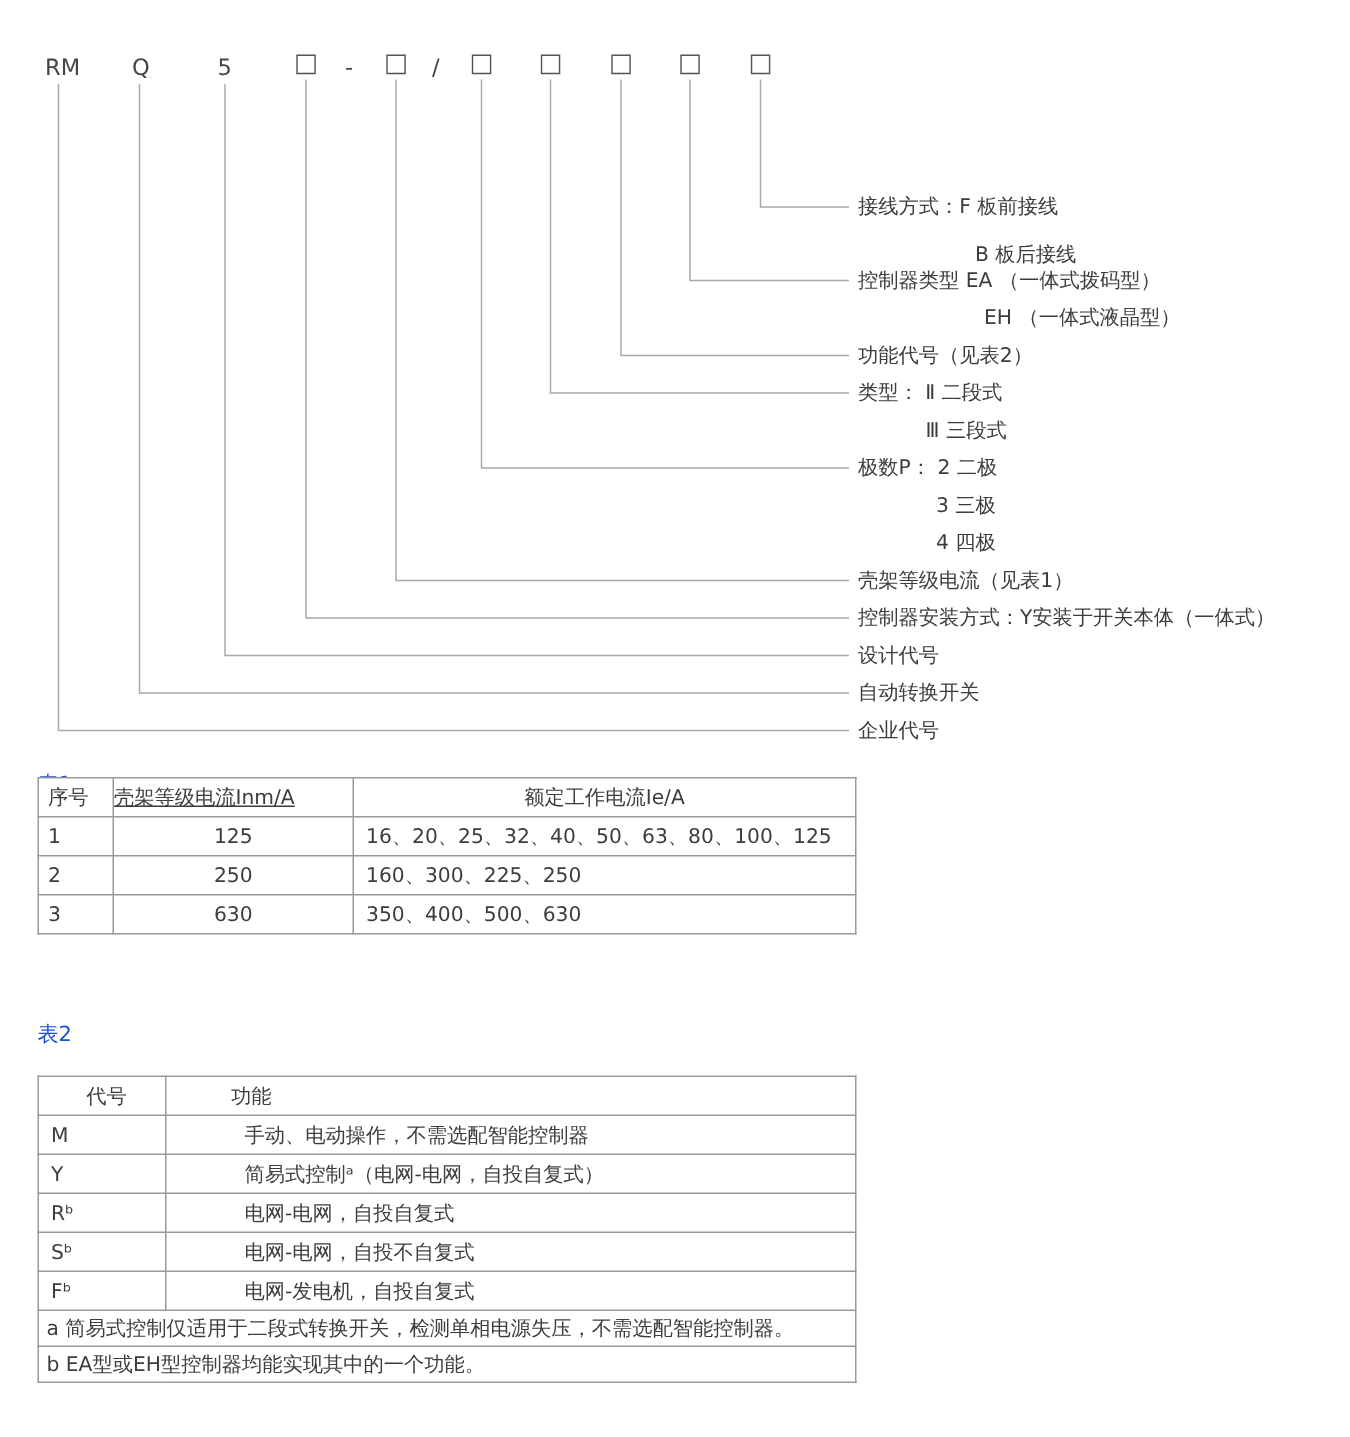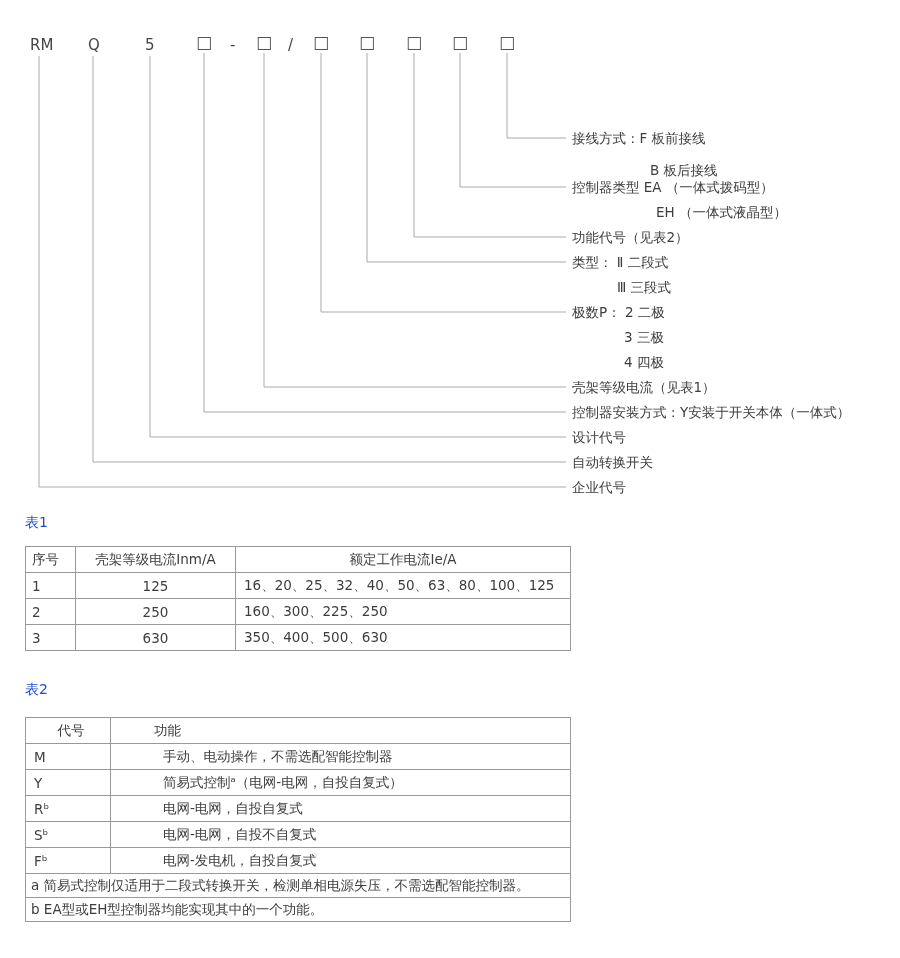--- a/index.html
+++ b/index.html
@@ -20,21 +20,21 @@
 
   
   .callout { position:absolute; font-size:13.5px; line-height:20px; white-space:nowrap; color:#3d3d3d; }
 
   
   .caption { position:absolute; font-size:14px; color:#1d4ed8; }
   table { position:absolute; border-collapse:collapse; table-layout:fixed; font-size:13.5px; color:#3d3d3d; background:#fff; }
   th, td { border:1px solid #999; height:26px; font-weight:normal; white-space:nowrap; overflow:hidden; padding:0; }
 
   #table1 th:nth-child(1) { text-align:left; padding-left:6px; }
-  #table1 th:nth-child(2) { text-align:center; }
+  #table1 th:nth-child(2) { text-align:left;text-decoration:underline; }
   #table1 th:nth-child(3) { text-align:center; }
   #table1 td:nth-child(1) { text-align:left; padding-left:6px; }
   #table1 td:nth-child(2) { text-align:center; }
   #table1 td:nth-child(3) { text-align:left; padding-left:8px; }
 
   #table2 th:nth-child(1) { text-align:center; padding-left:6px; }
   #table2 th:nth-child(2) { text-align:left; padding-left:43px; }
   #table2 td:nth-child(1) { text-align:left; padding-left:8px; }
   #table2 td:nth-child(2) { text-align:left; padding-left:52px; }
   #table2 td.footnote { text-align:left; padding-left:5px; height:24px; }
@@ -82,21 +82,21 @@
   <div class="callout" style="left:572px; top:302px">极数P：  2 二极</div>
   <div class="callout" style="left:624px; top:327px">3 三极</div>
   <div class="callout" style="left:624px; top:352px">4 四极</div>
   <div class="callout" style="left:572px; top:377px">壳架等级电流（见表1）</div>
   <div class="callout" style="left:572px; top:402px">控制器安装方式：Y安装于开关本体（一体式）</div>
   <div class="callout" style="left:572px; top:427px">设计代号</div>
   <div class="callout" style="left:572px; top:452px">自动转换开关</div>
   <div class="callout" style="left:572px; top:477px">企业代号</div>
 
   <div class="caption" style="left:25px; top:514px">表1</div>
-  <table id="table1" style="left:25px; top:546px; width:545px">
+  <table id="table1" style="left:25px; top:518px; width:545px">
     <colgroup>
         <col style="width:50px">
         <col style="width:160px">
         <col style="width:335px">
       </colgroup>
     <thead>
       <tr>
         <th>序号</th>
         <th>壳架等级电流Inm/A</th>
         <th>额定工作电流Ie/A</th>

